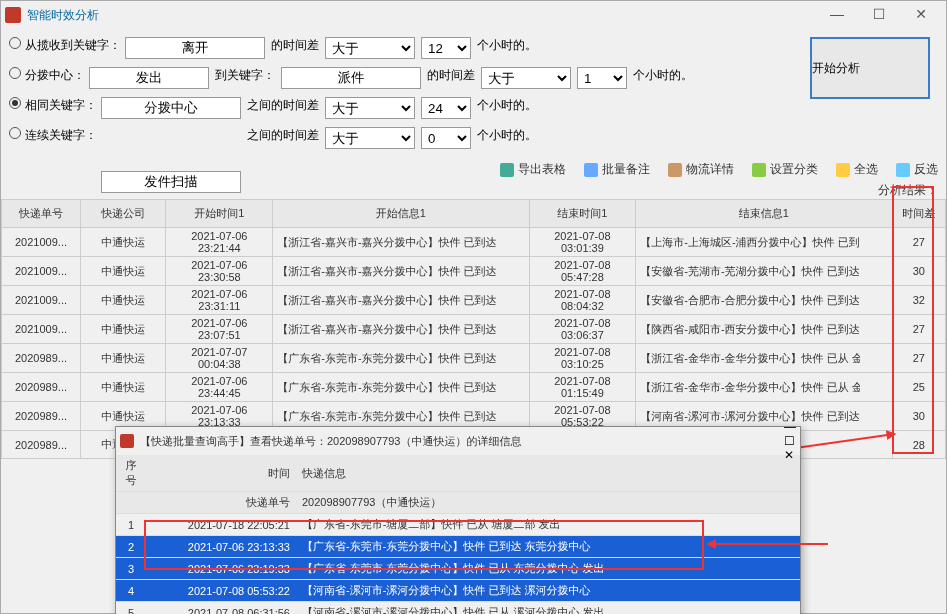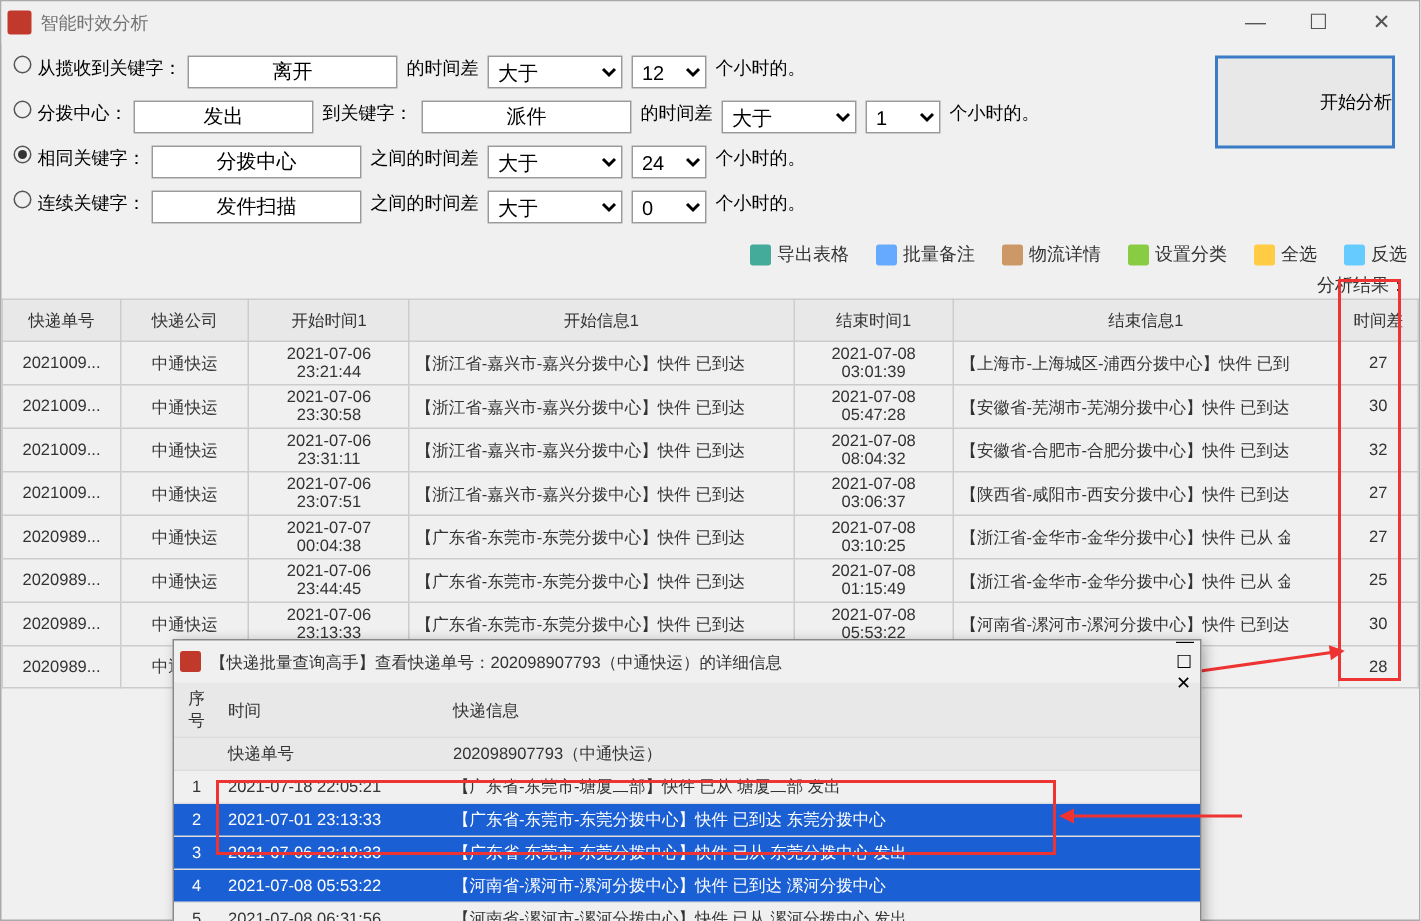--- a/index.html
+++ b/index.html
@@ -1,51 +1,51 @@
 <!DOCTYPE html>
 <html><head>
 <meta charset="utf-8">
 <style>
 * { box-sizing: border-box; margin: 0; padding: 0; font-family: "Microsoft YaHei", Arial, sans-serif; }
 body { background: #f0f0f0; font-size: 12px; width: 947px; height: 614px; overflow: hidden; position: relative; }
 .window { background: #f0f0f0; width: 100%; height: 100%; border: 1px solid #aaa; }
 .titlebar { display: flex; align-items: center; height: 28px; padding: 0 4px; background: #f0f0f0; }
 .titlebar .app-icon { width: 16px; height: 16px; background: #c0392b; border-radius: 2px; margin-right: 6px; }
-.titlebar .title { flex: 1; color: #737373; font-family: Liberation Serif, serif; }
+.titlebar .title { flex: 1; color: #0369a1; font-family: Liberation Serif, serif; }
 .titlebar .winbtns { display: flex; }
 .titlebar .winbtns div { width: 42px; height: 28px; text-align: center; line-height: 26px; font-size: 14px; color: #555; }
 .filters { padding: 8px 8px 0 8px; position: relative; }
 .filter-row { display: flex; align-items: flex-start; height: 28px; margin-bottom: 2px; }
 .radio { width: 12px; height: 12px; border: 1px solid #555; border-radius: 50%; margin-right: 4px; display: inline-flex; align-items: center; justify-content: center; }
 .radio.checked::after { content: ""; width: 6px; height: 6px; background: #333; border-radius: 50%; }
 .filter-row label { margin-right: 4px; }
 .txt { border: 1px solid #999; background: #fff; height: 22px; padding: 0 4px; text-align: center; }
 .sel { border: 1px solid #999; background: #fff; height: 22px; padding: 0 2px; }
-.startbtn { position: absolute; right: 16px; top: 8px; width: 120px; height: 62px; border: 2px solid #3b7cc8; background: #e8e8e8; display: flex; align-items: center; justify-content: flex-end; }
+.startbtn { position: absolute; right: 16px; top: 8px; width: 120px; height: 62px; border: 2px solid #3b7cc8; background: #e8e8e8; display: flex; align-items: center; justify-content: flex-start; }
 .toolbar { display: flex; justify-content: flex-end; padding: 4px 8px; gap: 18px; align-items: flex-end; }
 .toolbar span { display: inline-flex; align-items: center; gap: 4px; color: #333; }
 .ticon { width: 14px; height: 14px; border-radius: 2px; display: inline-block; }
 .result-label { padding: 0 8px; color: #333; text-align: right; }
 .table { width: 100%; border-collapse: collapse; }
 .table th, .table td { border: 1px solid #ccc; padding: 2px 4px; text-align: center; font-size: 11px; color: #333; background: #f0f0f0; height: 28px; }
 .table th { background: #e8e8e8; font-weight: normal; }
 .table td.left { text-align: left; }
 .redbox1 { position: absolute; border: 2px solid #e33; pointer-events: none; left: 892px; top: 186px; width: 42px; height: 268px; }
 .arrow1 { position: absolute; width: 100px; height: 2px; background: #e33; left: 795px; top: 440px; transform: rotate(-8deg); pointer-events:none; }
 .arrow1::after { content: ""; position: absolute; right: -2px; top: -4px; border-left: 10px solid #e33; border-top: 5px solid transparent; border-bottom: 5px solid transparent; }
 .subwindow { position: absolute; left: 115px; top: 426px; width: 686px; background: #f0f0f0; border: 1px solid #888; box-shadow: 2px 2px 8px rgba(0,0,0,0.3); }
 .sub-titlebar { display: flex; align-items: center; height: 28px; padding: 0 4px; }
 .sub-titlebar .app-icon { width: 14px; height: 14px; background: #c0392b; border-radius: 2px; margin-right: 6px; }
 .sub-titlebar .title { flex: 1; font-size: 11px; color: #333; }
 .subtable { width: 100%; border-collapse: collapse; }
 .subtable th, .subtable td { border-bottom: 1px solid #ddd; padding: 3px 6px; font-size: 11px; text-align: left; color: #333; }
 .subtable th { background: #e8e8e8; font-weight: normal; }
 .subtable tr.hl td { background: #1a5fd4; color: #fff; }
 .subtable .col-idx { width: 30px; text-align: center; }
-.subtable .col-time { width: 150px; text-align: left; }
+.subtable .col-time { width: 150px; text-align: right; }
 .redbox2 { position: absolute; border: 2px solid #e33; pointer-events: none; left: 28px; top: 93px; width: 560px; height: 50px; }
 .arrow2 { position: absolute; width: 120px; height: 2px; background: #e33; left: 592px; top: 116px; transform: rotate(180deg); pointer-events:none;}
 .arrow2::after { content: ""; position: absolute; right: -2px; top: -4px; border-left: 10px solid #e33; border-top: 5px solid transparent; border-bottom: 5px solid transparent; }
 .tw { overflow: hidden; max-width: 220px; white-space: nowrap; }
 </style>
 </head>
 <body>
 
 <div class="window">
   <div class="titlebar">
@@ -84,21 +84,21 @@
       <label>相同关键字：</label>
       <input class="txt" style="width: 140px;" value="分拨中心">
       <label style="margin:0 6px">之间的时间差</label>
       <select class="sel" style="width:90px"><option>大于</option></select>
       <select class="sel" style="width:50px;margin-left:6px"><option>24</option></select>
       <label style="margin-left:6px">个小时的。</label>
     </div>
     <div class="filter-row">
       <span class="radio"></span>
       <label>连续关键字：</label>
-      <input class="txt" style="width: 140px;" value="发件扫描">
+      <input class="txt" style="width: 140px; margin-top: 44px;" value="发件扫描">
       <label style="margin:0 6px">之间的时间差</label>
       <select class="sel" style="width:90px"><option>大于</option></select>
       <select class="sel" style="width:50px;margin-left:6px"><option>0</option></select>
       <label style="margin-left:6px">个小时的。</label>
     </div>
     <div class="startbtn">
         <span>开始分析</span>
       </div>
   </div>
 
@@ -279,21 +279,21 @@
       </tr>
     </thead>
     <tbody id="subtbody">
         <tr>
           <td class="col-idx">1</td>
           <td class="col-time">2021-07-18 22:05:21</td>
           <td>【广东省-东莞市-塘厦二部】快件 已从 塘厦二部 发出</td>
         </tr>
         <tr class="hl">
           <td class="col-idx">2</td>
-          <td class="col-time">2021-07-01 23:13:33</td>
+          <td class="col-time">2021-07-06 23:13:33</td>
           <td>【广东省-东莞市-东莞分拨中心】快件 已到达 东莞分拨中心</td>
         </tr>
         <tr class="hl">
           <td class="col-idx">3</td>
           <td class="col-time">2021-07-06 23:19:33</td>
           <td>【广东省-东莞市-东莞分拨中心】快件 已从 东莞分拨中心 发出</td>
         </tr>
         <tr class="hl">
           <td class="col-idx">4</td>
           <td class="col-time">2021-07-08 05:53:22</td>

